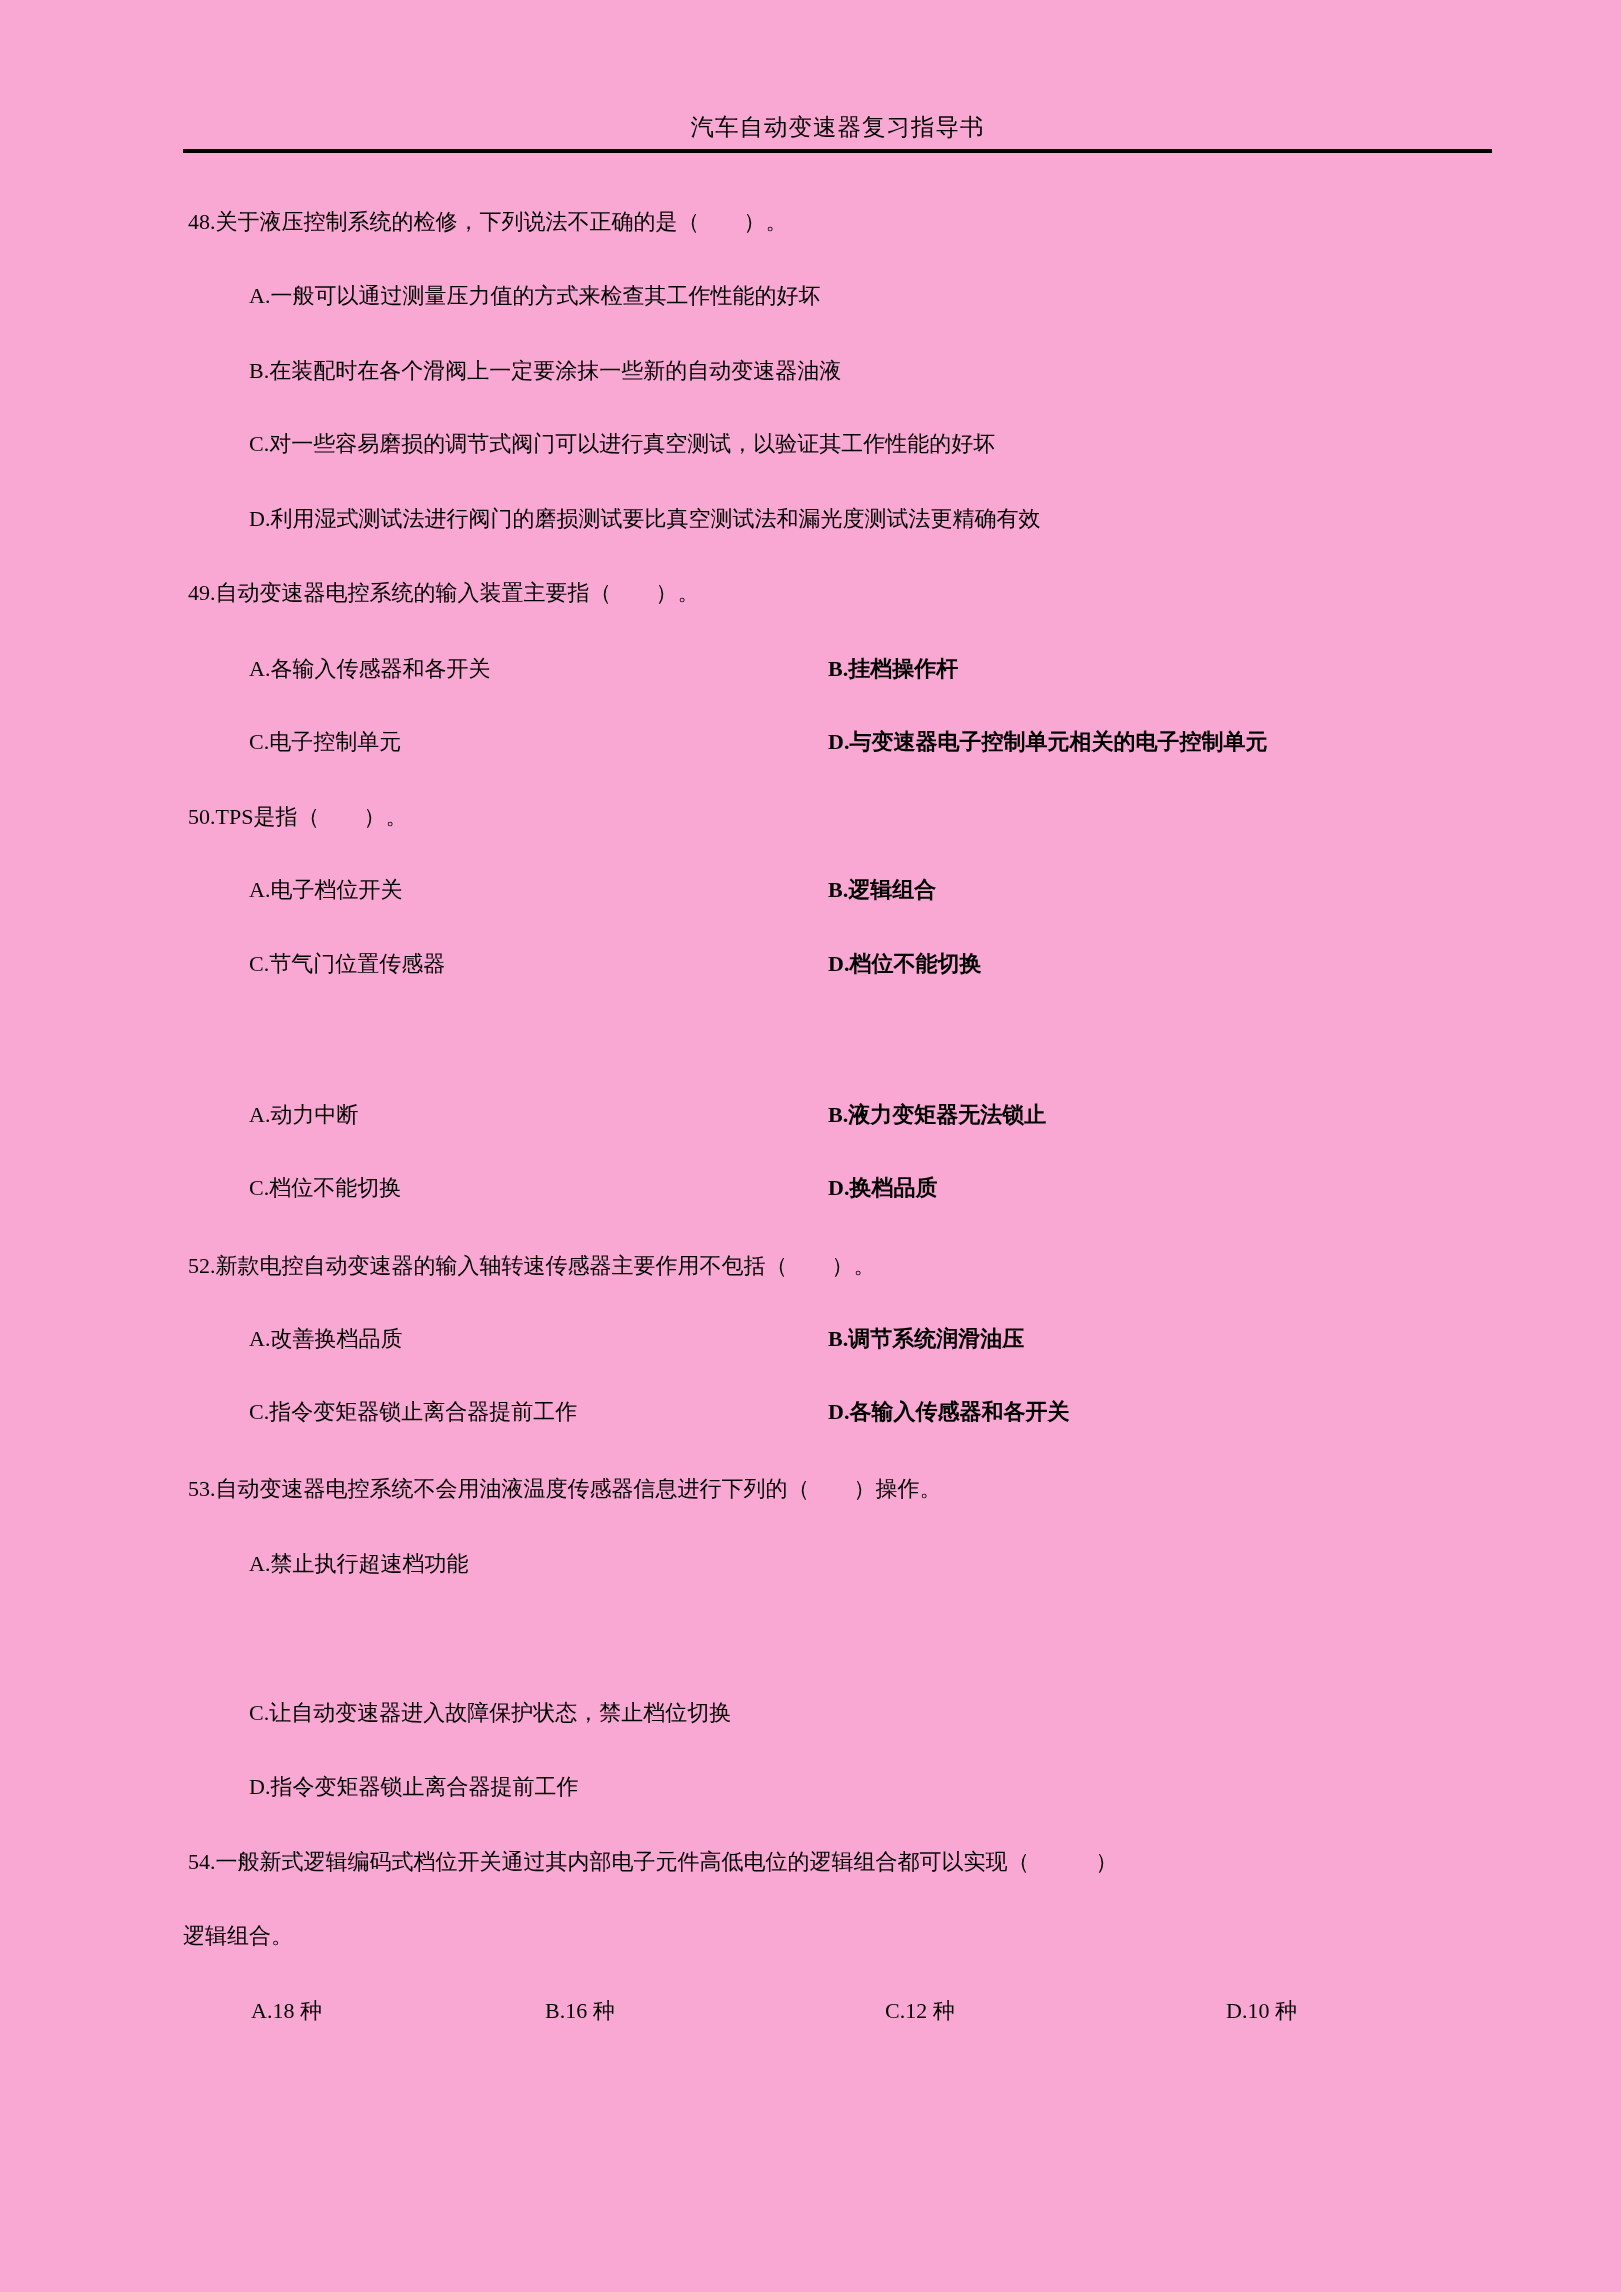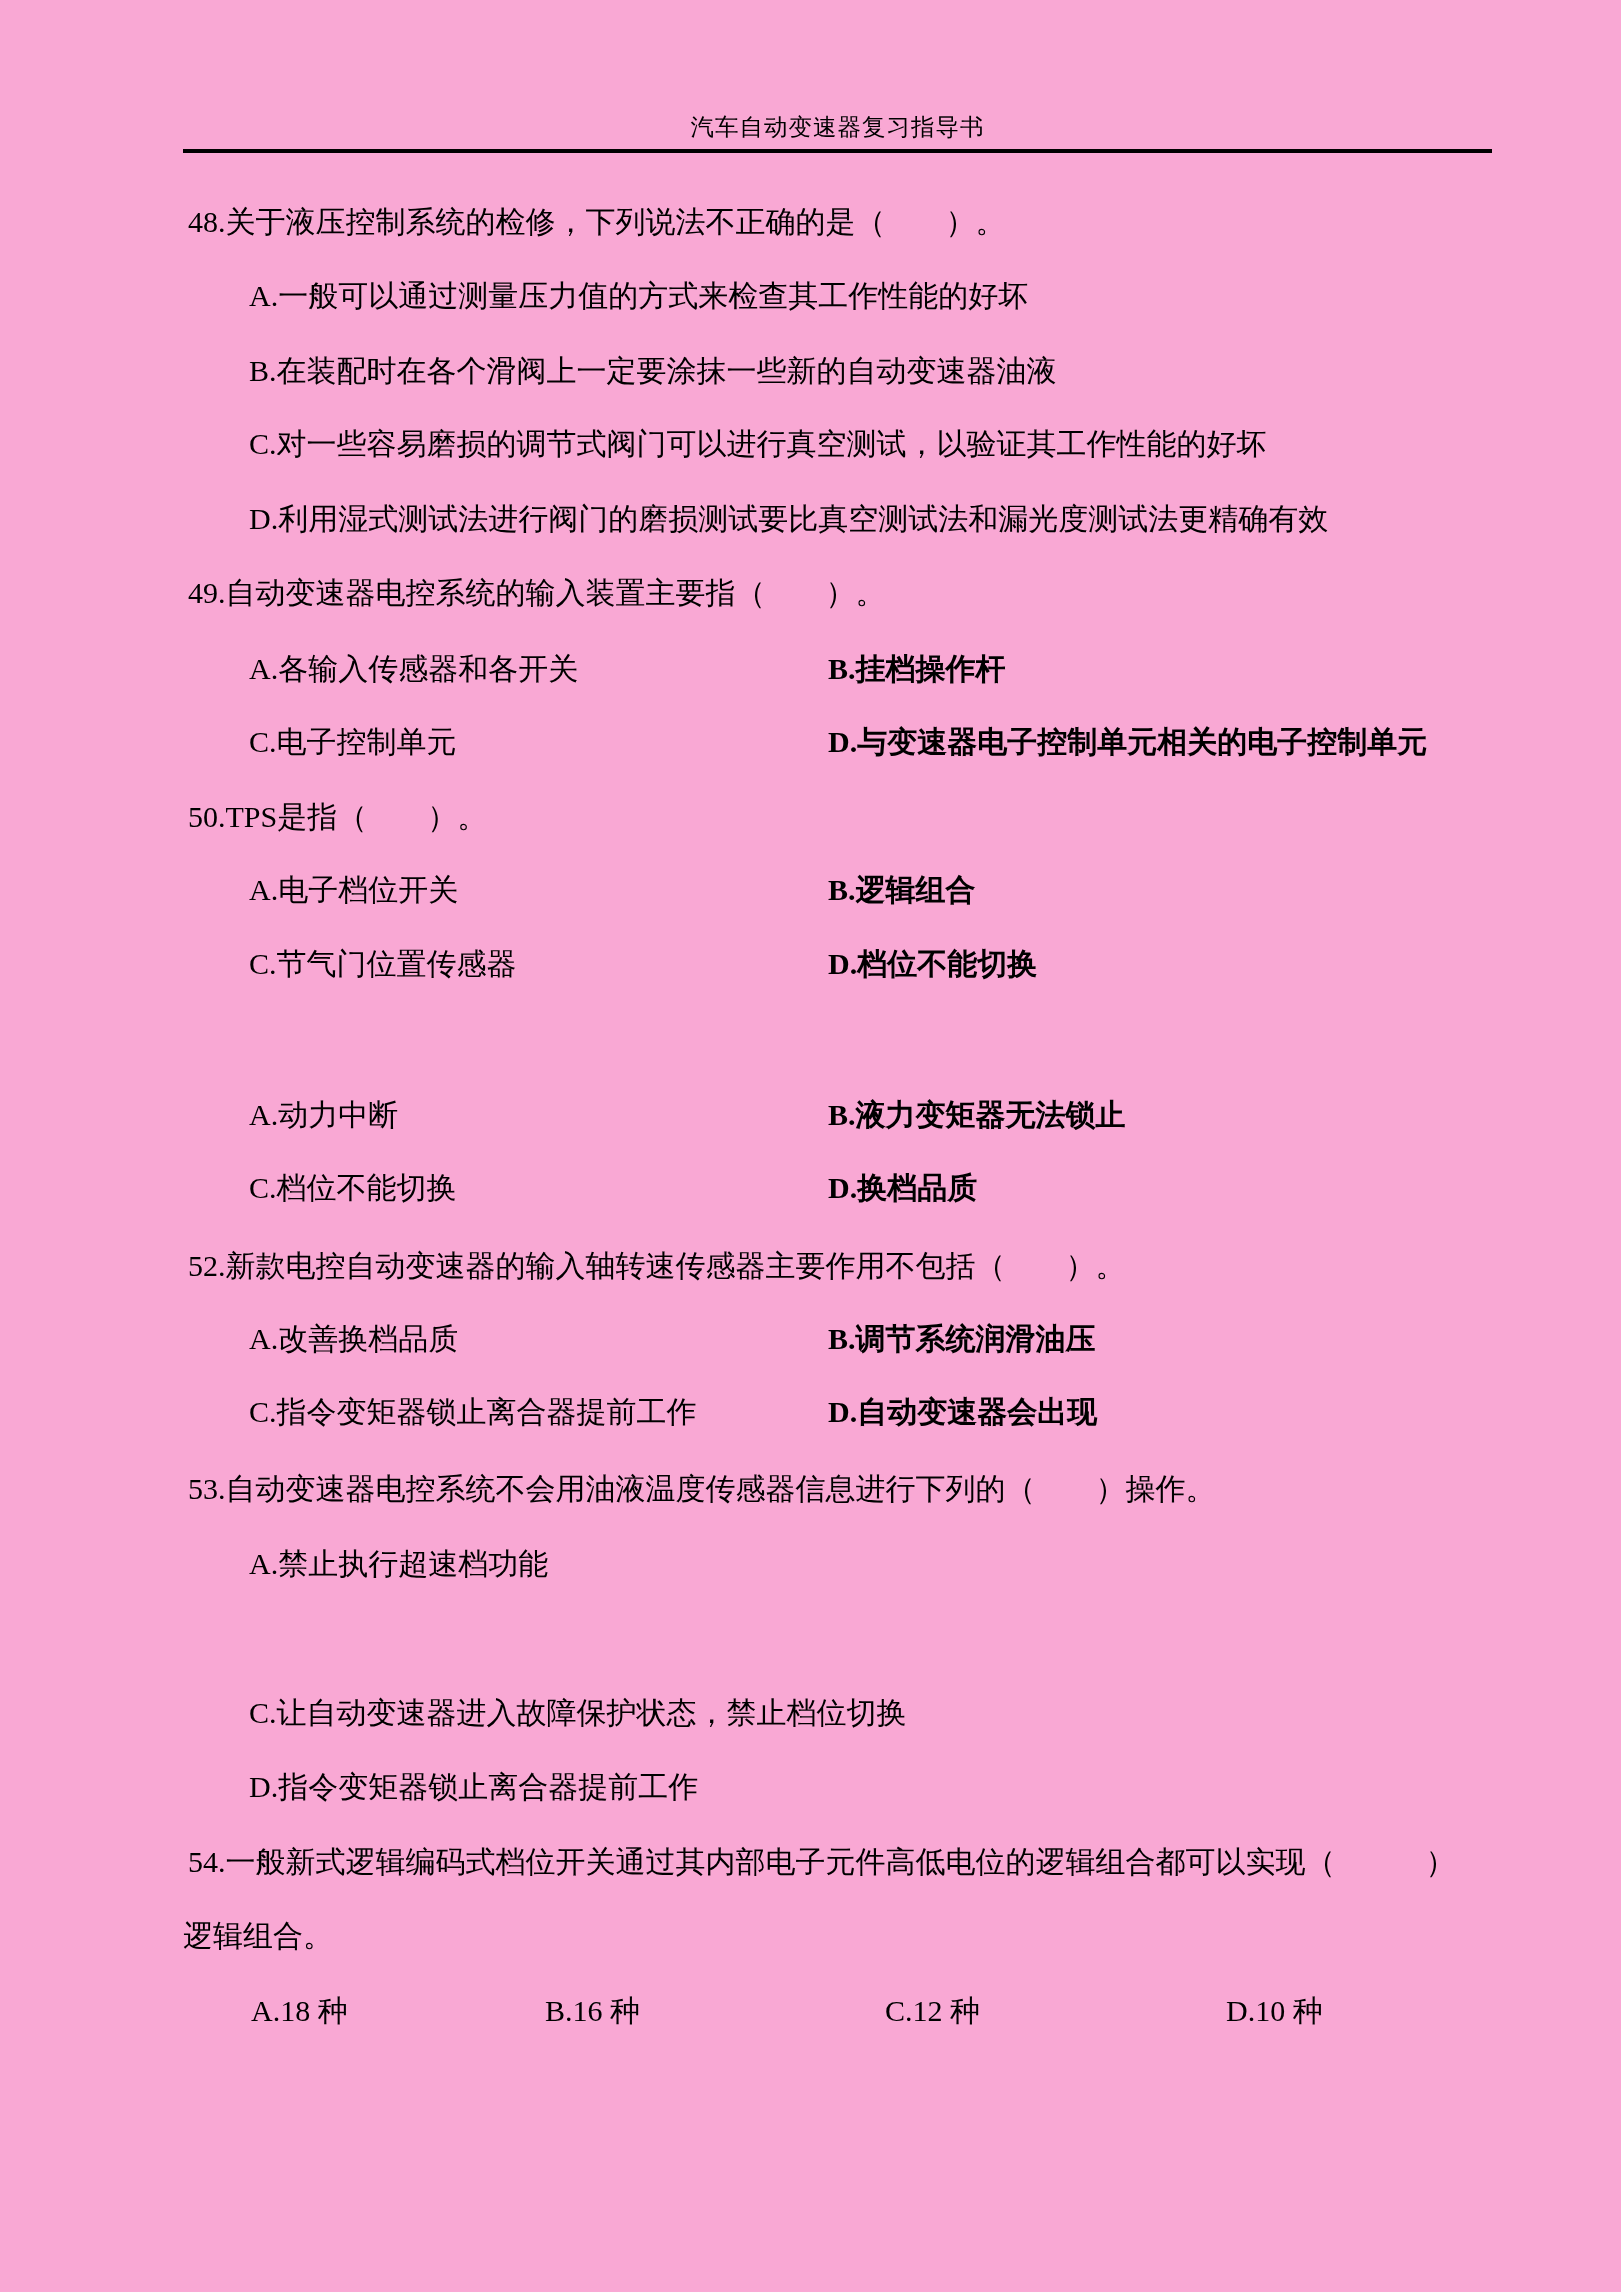--- a/index.html
+++ b/index.html
@@ -30,21 +30,21 @@
   .header-rule {
     position: absolute;
     top: 149px;
     left: 183px;
     width: 1309px;
     height: 3.9px;
     background: #000000;
   }
   .line {
     position: absolute;
-    font-size: 30px;
+    font-size: 22px;
     line-height: 35px;
     white-space: nowrap;
   }
   .q    { left: 188px; }
   .cont { left: 183px; }
   .opt  { left: 249px; }
   .col2 { left: 828px; font-weight: bold; }
   .c1   { left: 251px; }
   .c2   { left: 545px; }
   .c3   { left: 885px; }
@@ -87,21 +87,21 @@
 
   <div class="line opt" style="top:1097px">A.动力中断</div>
   <div class="line col2" style="top:1097px">B.液力变矩器无法锁止</div>
   <div class="line opt" style="top:1170px">C.档位不能切换</div>
   <div class="line col2" style="top:1170px">D.换档品质</div>
 
   <div class="line q" style="top:1248px">52.新款电控自动变速器的输入轴转速传感器主要作用不包括（　　）。</div>
   <div class="line opt" style="top:1321px">A.改善换档品质</div>
   <div class="line col2" style="top:1321px">B.调节系统润滑油压</div>
   <div class="line opt" style="top:1394px">C.指令变矩器锁止离合器提前工作</div>
-  <div class="line col2" style="top:1394px">D.自动变速器会出现</div>
+  <div class="line col2" style="top:1394px">D.各输入传感器和各开关</div>
 
   <div class="line q" style="top:1471px">53.自动变速器电控系统不会用油液温度传感器信息进行下列的（　　）操作。</div>
   <div class="line opt" style="top:1546px">A.禁止执行超速档功能</div>
   <div class="line opt" style="top:1695px">C.让自动变速器进入故障保护状态，禁止档位切换</div>
   <div class="line opt" style="top:1769px">D.指令变矩器锁止离合器提前工作</div>
 
   <div class="line q" style="top:1844px">54.一般新式逻辑编码式档位开关通过其内部电子元件高低电位的逻辑组合都可以实现（　　　）</div>
   <div class="line cont" style="top:1918px">逻辑组合。</div>
   <div class="line c1" style="top:1993px">A.18 种</div>
   <div class="line c2" style="top:1993px">B.16 种</div>

